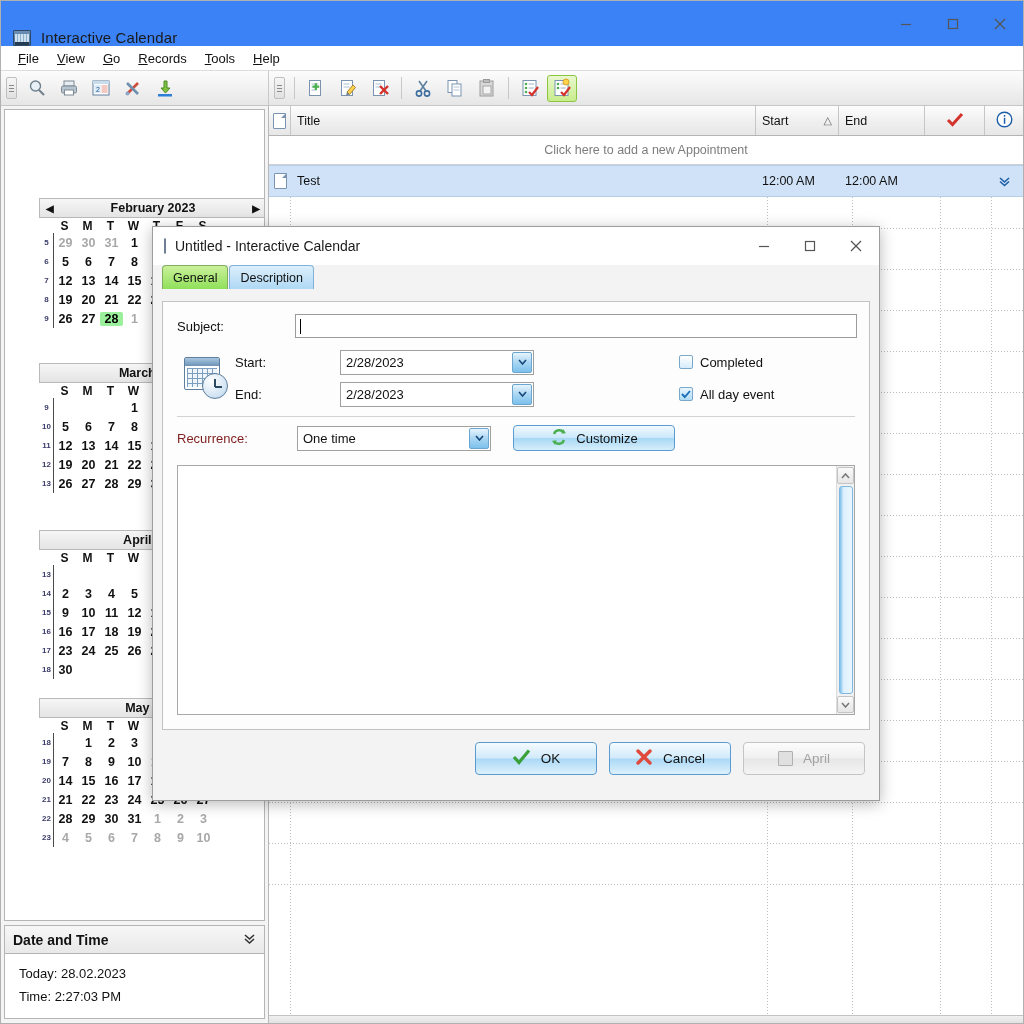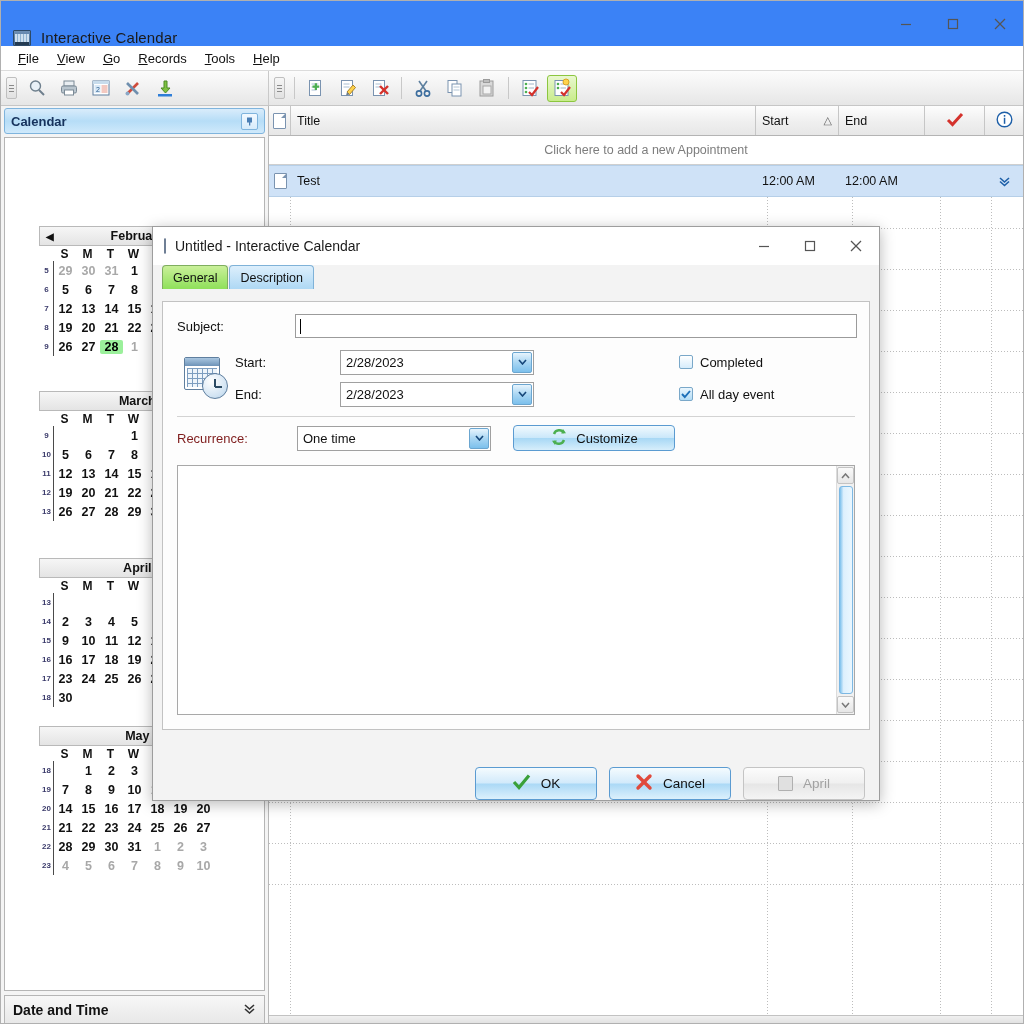--- a/index.html
+++ b/index.html
@@ -403,21 +403,21 @@
     color: #6f6f6f; font-size: 9px;
   }
   .thumb {
     flex: 1; width: 14px; margin: 1px 0;
     background: linear-gradient(90deg,#7cc0ec,#ddf0fd 30%,#eaf7ff);
     border: 1px solid #7cb8e3; border-radius: 3px;
   }
 
   .dlg-footer {
     height: 58px; flex: 0 0 58px;
-    display: flex; align-items: flex-end; justify-content: flex-end;
+    display: flex; align-items: flex-start; justify-content: flex-end;
     gap: 12px; padding-right: 14px;
     background: #f3f3f3;
   }
   .fbtn {
     width: 122px; height: 33px;
     display: flex; align-items: center; justify-content: center; gap: 10px;
     border: 1px solid #5b9bd1; border-radius: 4px;
     background: linear-gradient(#f4fbfe,#d2eafb 48%,#abd9f6 52%,#dcf0fc);
     font-size: 13.5px; color: #111;
   }
@@ -589,29 +589,20 @@
             <path d="M9 14 L12 17 L18 9" fill="none" stroke="#d4322c" stroke-width="2.2"></path>
             <circle cx="14" cy="4" r="3" fill="#ffd34d" stroke="#d8a227"></circle>
           </svg>
       </div>
     </div>
   </div>
 
   <div class="body">
 
     <div class="sidebar">
-      <div class="panel-head">
-        <span class="ph-title">Calendar</span>
-        <span class="pin">
-          <svg width="11" height="11" viewBox="0 0 11 11">
-              <rect x="3" y="1.5" width="5" height="5" fill="#4a7fb5"></rect>
-              <rect x="5" y="6" width="1.3" height="3.5" fill="#4a7fb5"></rect>
-            </svg>
-        </span>
-      </div>
 
       <div class="calarea">
 
         <div class="month" style="left:34px; top:88px;">
           <div class="m-head">
             <span class="arrow l">◀</span>
             <span>February 2023</span>
             <span class="arrow r">▶</span>
           </div>
           <div class="dow">
@@ -905,20 +896,24 @@
       </div>
 
       <div class="dt-head">
         <span class="t">Date and Time</span>
         <span>
           <svg width="13" height="13" viewBox="0 0 13 13">
               <path d="M2 3 L6.5 7 L11 3" fill="none" stroke="#333" stroke-width="1.6"></path>
               <path d="M2 7 L6.5 11 L11 7" fill="none" stroke="#333" stroke-width="1.6"></path>
             </svg>
         </span>
+      </div>
+      <div class="dt-body">
+        <div>Today: 28.02.2023</div>
+        <div>Time: 2:27:03 PM</div>
       </div>
     </div>
 
     <div class="content">
       <div class="grid-head">
         <div class="gh ind">
             <span class="doc-ico"></span>
           </div>
         <div class="gh title">
             <span>Title</span>

